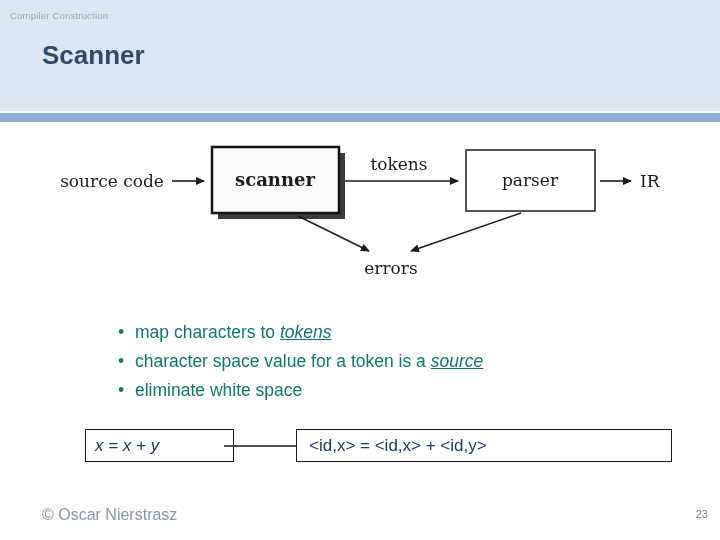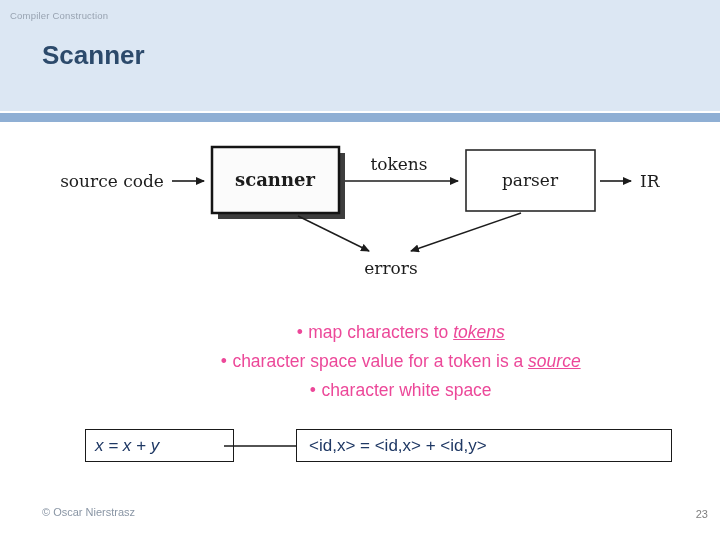--- a/index.html
+++ b/index.html
@@ -33,40 +33,40 @@
   .diagram text{
     font-family:"DejaVu Serif", serif;
     fill:#1c1c1c;font-size:17px;
   }
   .diagram text.box-label{font-size:17px;}
   .diagram text.scanner-label{font-weight:bold;font-size:18px;}
 
   
   .bullets{
     position:absolute;left:118px;top:318px;width:560px;
-    color:#ec4899;font-size:17.5px;line-height:29px;text-align:center;
+    color:#0f766e;font-size:17.5px;line-height:29px;
   }
   .bullet-line{white-space:nowrap;}
   .marker{display:inline-block;width:17px;}
   .em{font-style:italic;text-decoration:underline;}
 
   
   .code-box{
     position:absolute;top:429px;height:31px;line-height:31px;
     border:1.5px solid #1a1a1a;background:#fff;
     font-size:17px;color:#1f3864;white-space:nowrap;
   }
   .code-box.left{left:85px;width:138px;padding-left:9px;font-style:italic;}
   .code-box.right{left:296px;width:362px;padding-left:12px;}
   .connector{position:absolute;left:223px;top:437px;width:88px;height:18px;}
 
   
   .copyright{
     position:absolute;left:42px;top:506px;
-    font-size:11px;color:#8a96a5;
+    font-size:16px;color:#8a96a5;
   }
   .page-number{
     position:absolute;right:12px;top:508px;
     font-size:11px;color:#7f7f7f;
   }
 </style>
 </head>
 <body>
 
 <div class="slide">
@@ -107,21 +107,21 @@
   </svg>
 
   <div class="bullets">
     <div class="bullet-line">
       <span class="marker">•</span><span>map characters to </span><span class="em">tokens</span><span></span>
     </div>
     <div class="bullet-line">
       <span class="marker">•</span><span>character space value for a token is a </span><span class="em">source</span><span></span>
     </div>
     <div class="bullet-line">
-      <span class="marker">•</span><span>character white space</span><span class="em"></span><span></span>
+      <span class="marker">•</span><span>eliminate white space</span><span class="em"></span><span></span>
     </div>
   </div>
 
   <div class="code-box left">x = x + y</div>
   <svg class="connector" viewBox="0 0 88 18">
     <defs>
       <marker id="arrow2" markerWidth="9" markerHeight="8" refX="8" refY="4" orient="auto" markerUnits="userSpaceOnUse">
         <polygon points="0,0 9,4 0,8" fill="#1a1a1a"></polygon>
       </marker>
     </defs>

